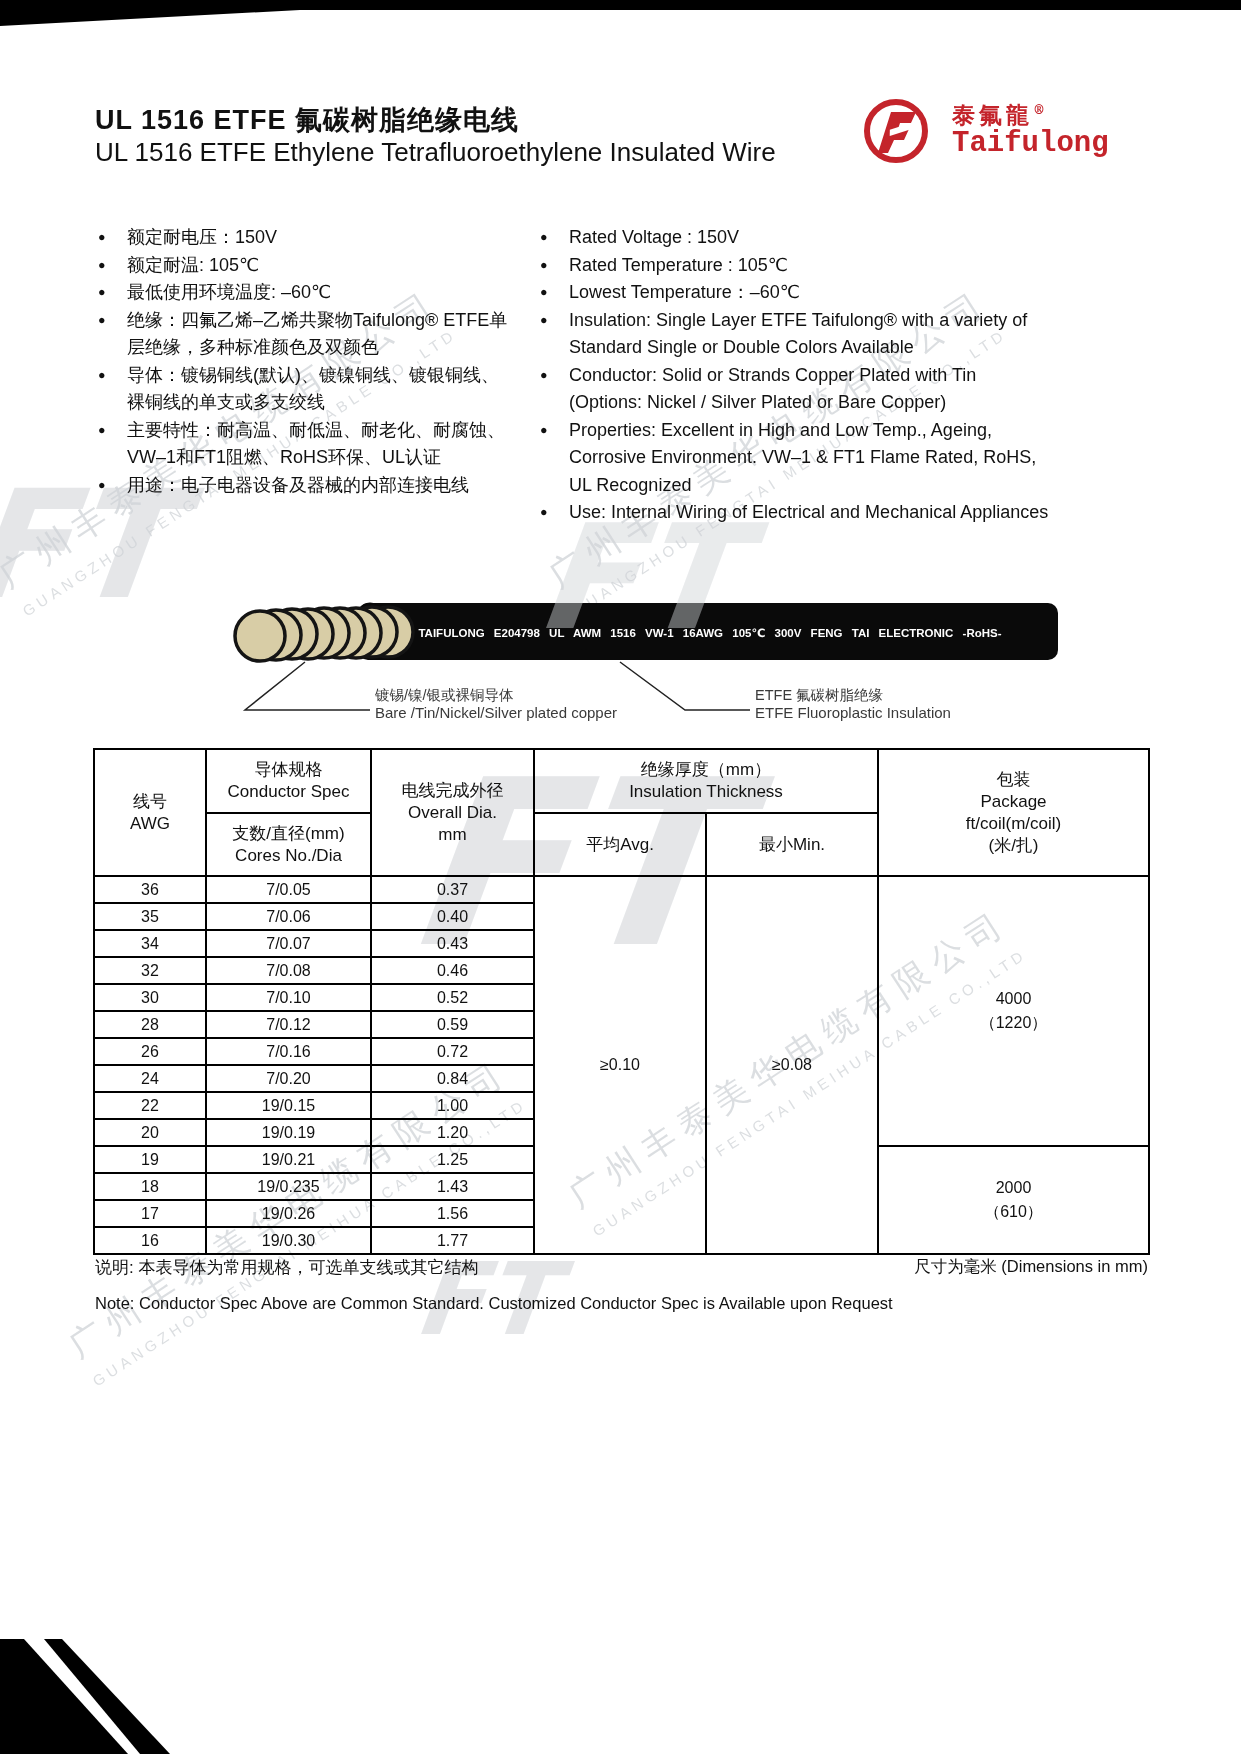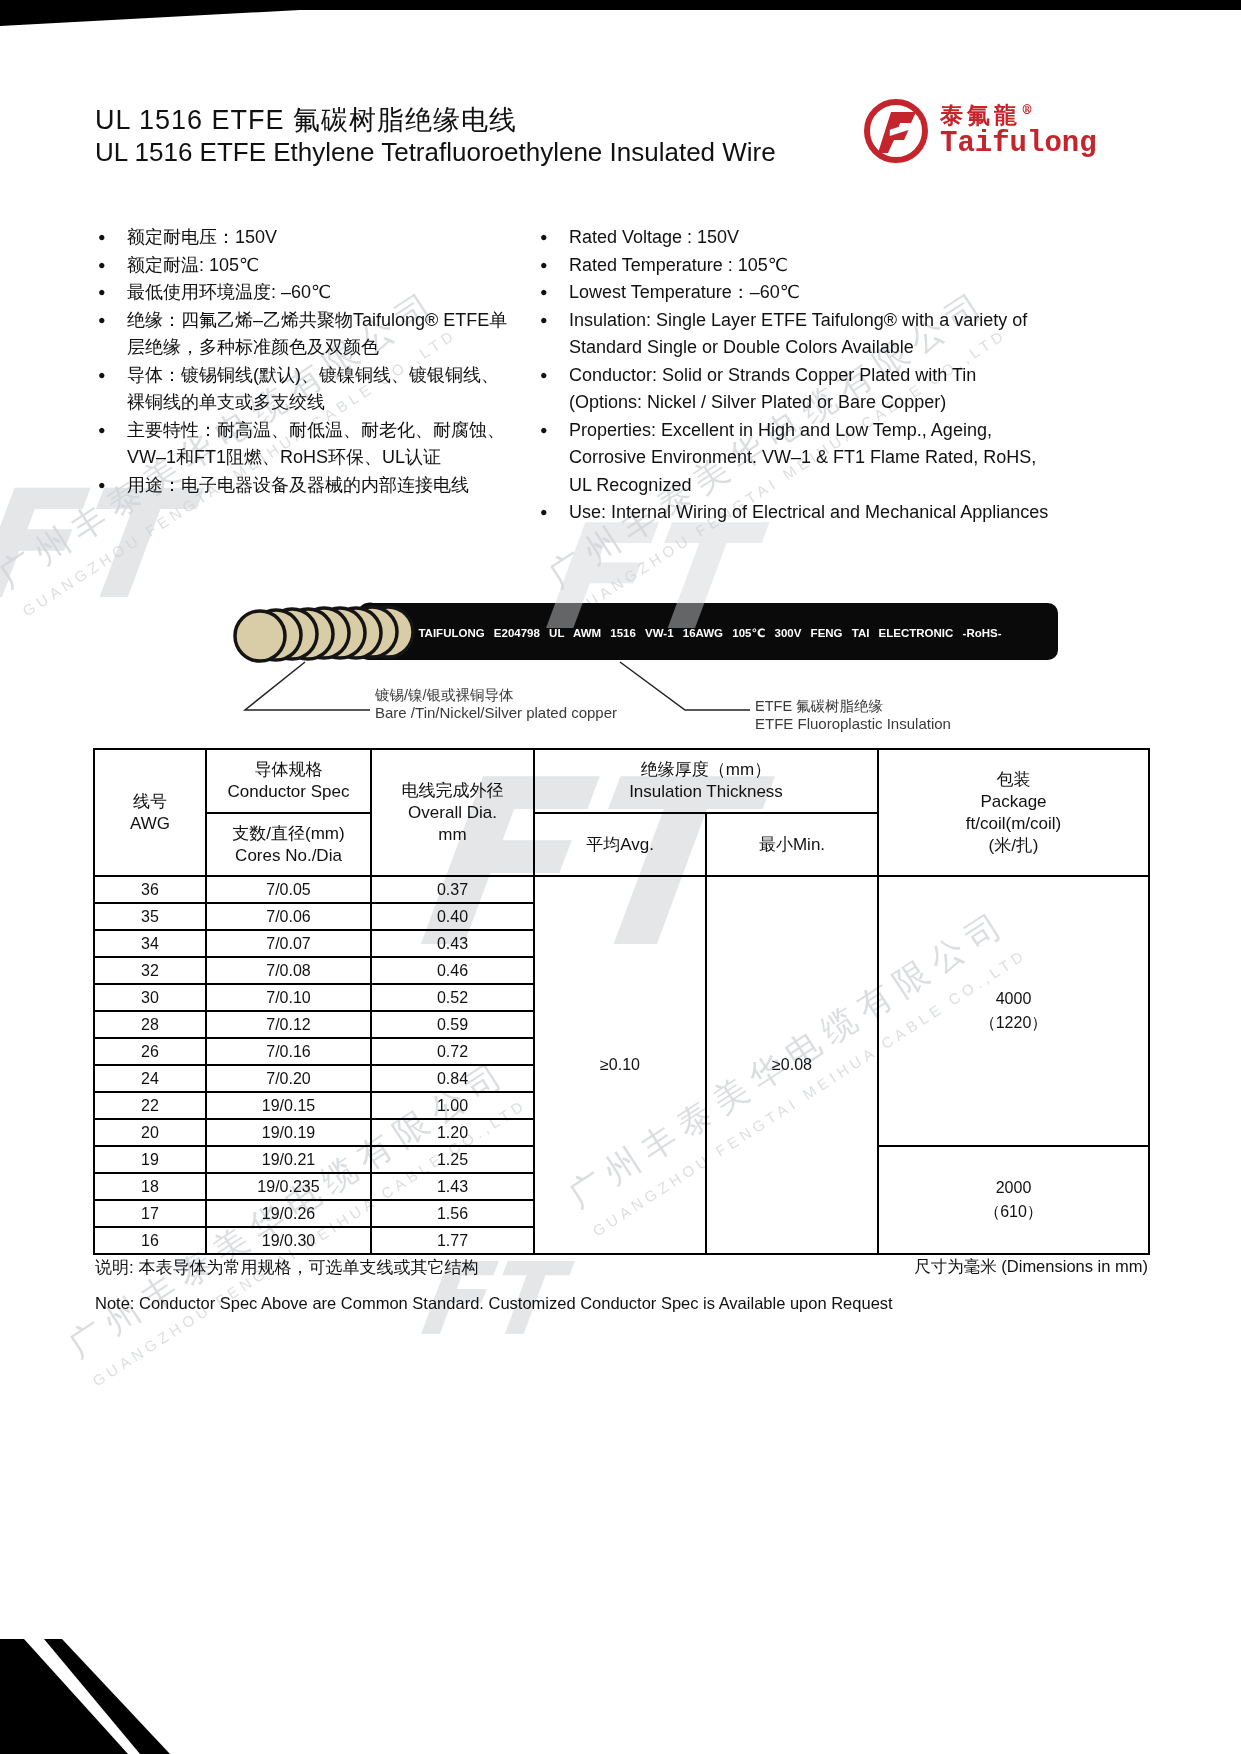--- a/index.html
+++ b/index.html
@@ -15,41 +15,41 @@
   .corner-svg{position:absolute;left:0;top:1639px;z-index:4;}
   
   .wm{position:absolute;transform:rotate(-33deg);transform-origin:left top;
       color:#bfc4c9;opacity:.55;z-index:0;white-space:nowrap;}
   .wm .wm-zh{font-size:34px;letter-spacing:9px;}
   .wm .wm-en{font-size:15px;letter-spacing:4.5px;margin-top:8px;}
   .wm-ft{position:absolute;font-weight:bold;font-style:italic;color:#d0d3d7;opacity:.55;
       font-family:"DejaVu Sans",sans-serif;transform:skewX(-10deg);line-height:1;z-index:0;}
   .wm-ft.overlay{z-index:2;opacity:.45;}
   
-  .title-zh{position:absolute;left:95px;top:102px;font-size:27px;font-weight:normal;letter-spacing:1px;z-index:1;}
+  .title-zh{position:absolute;left:95px;top:102px;font-size:27px;font-weight:bold;letter-spacing:1px;z-index:1;}
   .title-en{position:absolute;left:95px;top:137px;font-size:26px;font-weight:normal;z-index:1;}
-  .logo{position:absolute;left:860px;top:95px;display:flex;align-items:center;gap:8px;z-index:1;}
+  .logo{position:absolute;left:860px;top:95px;display:flex;align-items:center;gap:20px;z-index:1;}
   .logo-text{display:flex;flex-direction:column;line-height:1.1;}
   .logo-zh{color:#c4242b;font-weight:bold;font-size:23px;letter-spacing:4px;font-family:"DejaVu Serif","Liberation Serif",serif;}
   .logo-zh sup{font-size:12px;letter-spacing:0;}
   .logo-en{color:#c4242b;font-weight:bold;font-size:29px;font-family:Liberation Mono, monospace;}
   
   .features{position:absolute;top:224px;z-index:1;}
   .features.left{left:98px;width:436px;}
   .features.right{left:540px;width:515px;}
   .feature{display:flex;gap:13px;font-size:18px;line-height:27.5px;}
   .feature .dot{flex:0 0 16px;font-size:12.5px;line-height:27.5px;}
   .feature .btext{white-space:pre-line;}
   
   .cable-svg{position:absolute;left:230px;top:600px;z-index:1;}
   .callout{position:absolute;z-index:1;color:#3a3a3a;line-height:1.25;}
   .callout .c-zh{font-size:14.5px;}
   .callout .c-en{font-size:15px;}
   .callout1{left:375px;top:686px;}
-  .callout2{left:755px;top:686px;margin-top:11px;}
+  .callout2{left:755px;top:686px;}
   
   .spec-table-wrap{position:absolute;left:93px;top:748px;z-index:1;}
   table.spec{border-collapse:collapse;table-layout:fixed;width:1055px;background:transparent;}
   table.spec td{border:2px solid #000;text-align:center;vertical-align:middle;
       padding:0;white-space:pre-line;font-size:16px;}
   table.spec td.hd{font-size:17px;line-height:22px;}
   tr.hr1{height:64px;} tr.hr2{height:63px;margin-left:36px;}
   tr.body-row{height:27px;margin-left:6px;}
   td.pkg{font-size:16px;line-height:24px;}
   td.ins{font-size:16px;}

